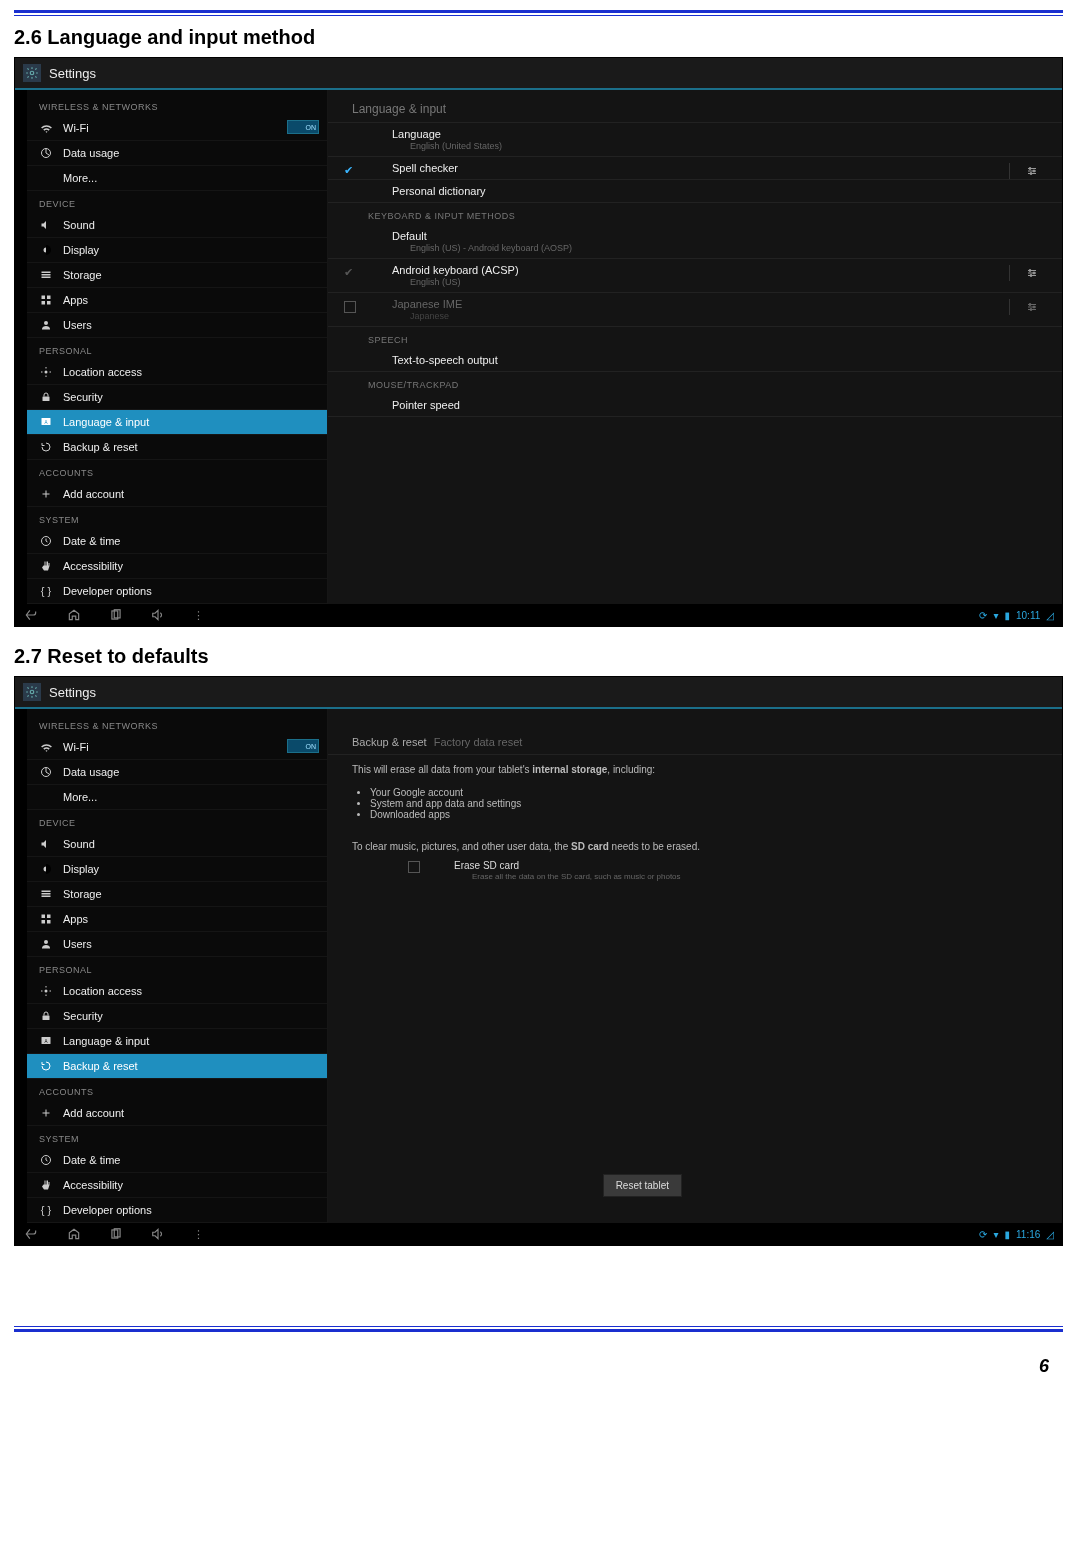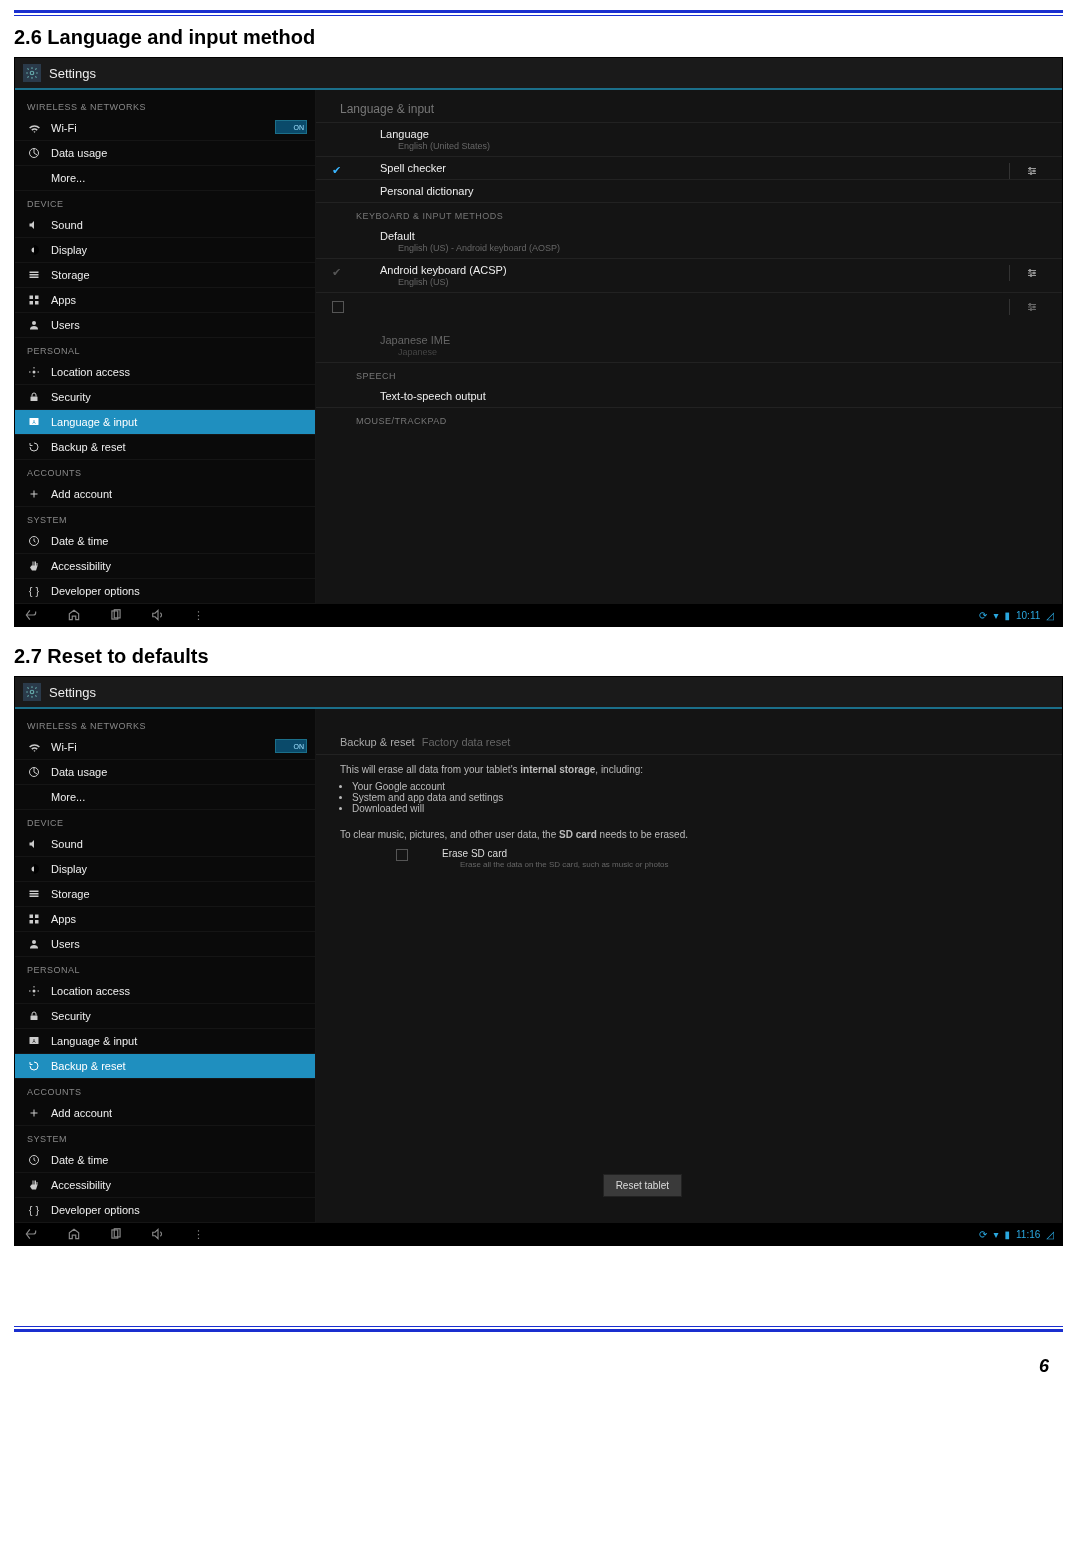--- a/index.html
+++ b/index.html
@@ -40,20 +40,21 @@
     width: 18px; height: 18px;
     display: inline-flex; align-items: center; justify-content: center;
     background: #2a3a4a;
   }
   .app-body { display: flex; background: #000; min-height: 440px; }
   .sidebar {
     width: 300px;
     background: #0a0a0a;
     border-right: 1px solid #161616;
     padding-top: 4px;
+    margin-left: 12px;
   }
   .cat-header {
     color: #888;
     font-size: 9px;
     letter-spacing: 0.5px;
     padding: 8px 12px 4px 12px;
     text-transform: uppercase;
   }
   .sb-item {
     display: flex;
@@ -130,31 +131,31 @@
     right: 18px;
     top: 6px;
     width: 24px; height: 16px;
     border-left: 1px solid #333;
     padding-left: 10px;
     color: #999;
     display: flex; align-items: center; justify-content: center;
   }
   .row-main { color: #eee; font-size: 11px; padding-left: 24px; }
   .row-sub { color: #666; font-size: 9px; margin-top: 1px; padding-left: 42px; }
-  .row-muted .row-main { color: #666; margin-top: 36px; }
+  .row-muted .row-main { color: #666; }
   .row-muted .row-sub { color: #444; }
   .content-para {
     color: #bbb; font-size: 10px;
     padding: 8px 24px 2px 24px;
     line-height: 1.4;
   }
   .content-bullets {
     color: #bbb; font-size: 10px;
     padding: 2px 24px 6px 36px;
-    margin: 0;
+    margin: 6px;
   }
   .content-bullets li { margin: 0; }
   .erase-row {
     display: flex;
     align-items: flex-start;
     gap: 10px;
     padding: 4px 24px 6px 80px;
     position: relative;
   }
   .erase-row .checkbox {
@@ -429,20 +430,23 @@
               <circle cx="16" cy="12" r="2" fill="#666"></circle>
               <circle cx="10" cy="17" r="2" fill="#666"></circle>
             </svg>
           </span>
       </div>
       <div class="content-subtitle">SPEECH</div>
       <div class="row">
         <div class="row-main">Text-to-speech output</div>
       </div>
       <div class="content-subtitle">MOUSE/TRACKPAD</div>
+      <div class="row">
+        <div class="row-main">Pointer speed</div>
+      </div>
     </div>
   </div>
 
   <div class="navbar">
     <span>
         <svg width="16" height="14" viewBox="0 0 24 24" fill="none" stroke="#888" stroke-width="2">
           <path d="M10 4l-6 8 6 8M4 12h12a4 4 0 004-4V6"></path>
         </svg>
       </span>
     <span>
@@ -632,21 +636,21 @@
       <div class="breadcrumb-title">
         <span>Backup &amp; reset</span>
         <span class="bc2">Factory data reset</span>
       </div>
       <div class="content-para">
         <span>This will erase all data from your tablet's </span><b>internal storage</b><span>, including:</span>
       </div>
       <ul class="content-bullets">
         <li>Your Google account</li>
         <li>System and app data and settings</li>
-        <li>Downloaded will</li>
+        <li>Downloaded apps</li>
       </ul>
       <div class="content-para">
         <span>To clear music, pictures, and other user data, the </span><b>SD card</b><span> needs to be erased.</span>
       </div>
       <div class="erase-row">
         <span class="checkbox"></span>
         <div class="erase-text">
           <div class="row-main">Erase SD card</div>
           <div class="row-sub">Erase all the data on the SD card, such as music or photos</div>
         </div>

